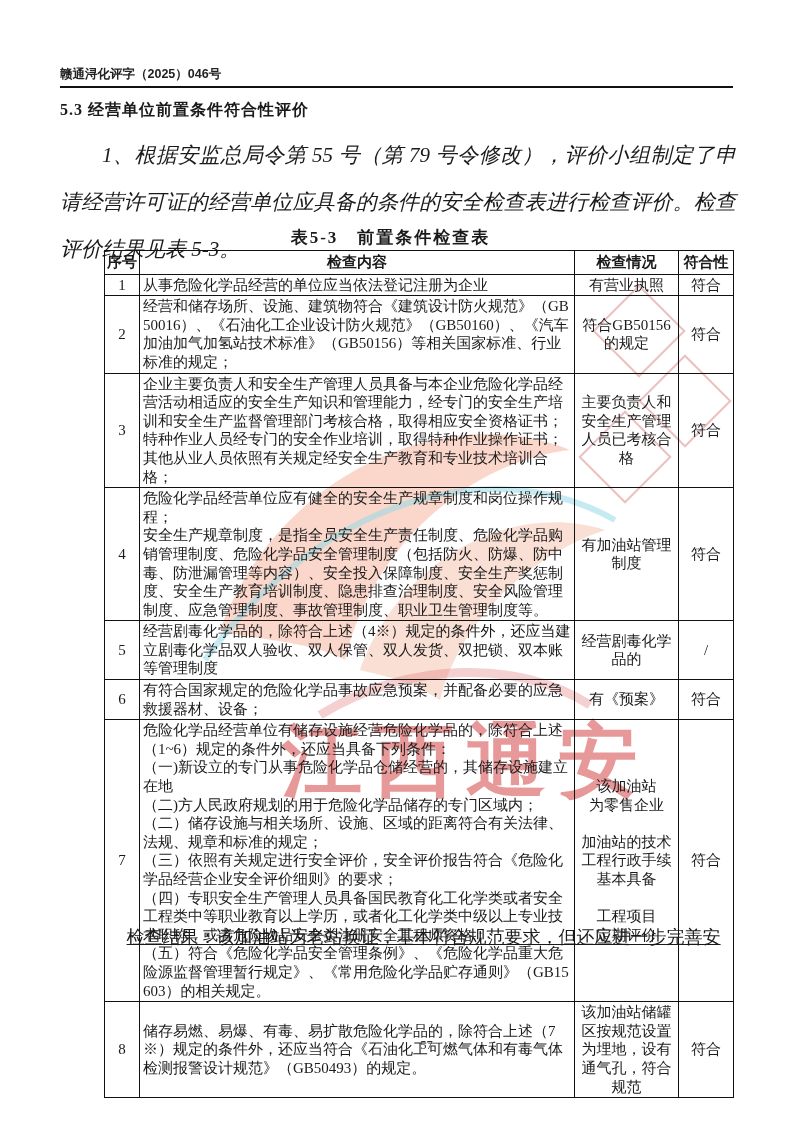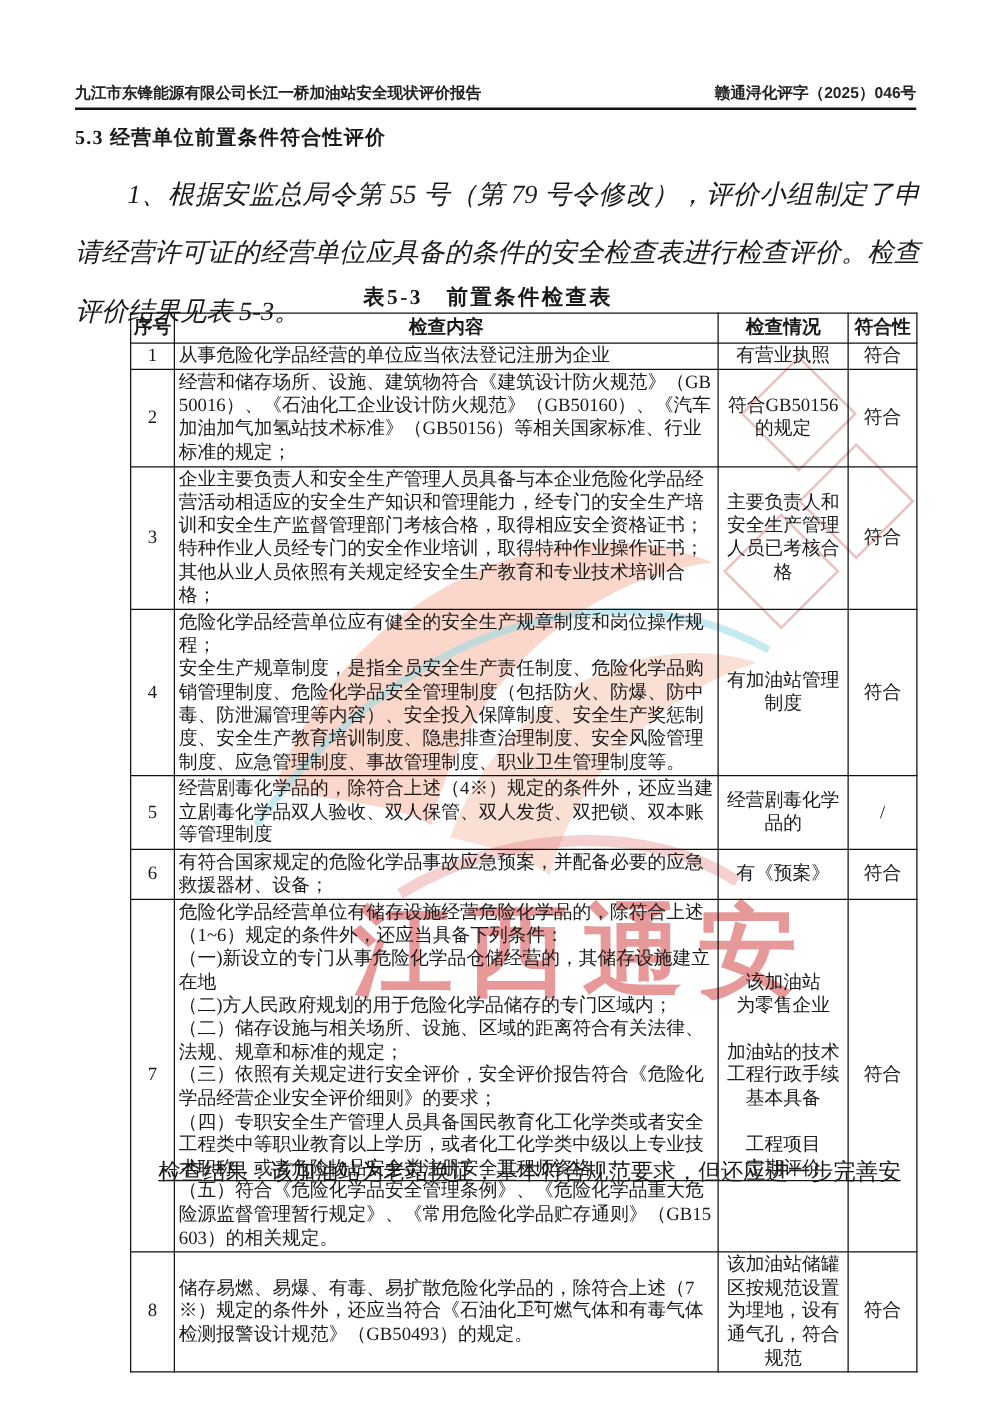--- a/index.html
+++ b/index.html
@@ -86,21 +86,20 @@
   <path d="M170,385 C260,330 370,330 440,375" fill="none" stroke="#e06060" stroke-width="9" opacity="0.35"></path>
 </svg>
 <div class="wm wm-diamond wm-d1"></div>
 <div class="wm wm-diamond wm-d2"></div>
 <div class="wm wm-diamond wm-d3"></div>
 <div class="wm wm-text">江西通安</div>
 
 <div class="content">
 
   <div class="pagehead">
-    <span>九江市东锋能源有限公司长江一桥加油站安全现状评价报告</span>
     <span>赣通浔化评字（2025）046号</span>
   </div>
 
   <div class="sec-title">5.3 经营单位前置条件符合性评价</div>
 
   <div class="intro">1、根据安监总局令第 55 号（第 79 号令修改），评价小组制定了申请经营许可证的经营单位应具备的条件的安全检查表进行检查评价。检查评价结果见表 5-3。</div>
 
   <div class="tbl-title">表5-3　前置条件检查表</div>
 
   <table class="checklist">

